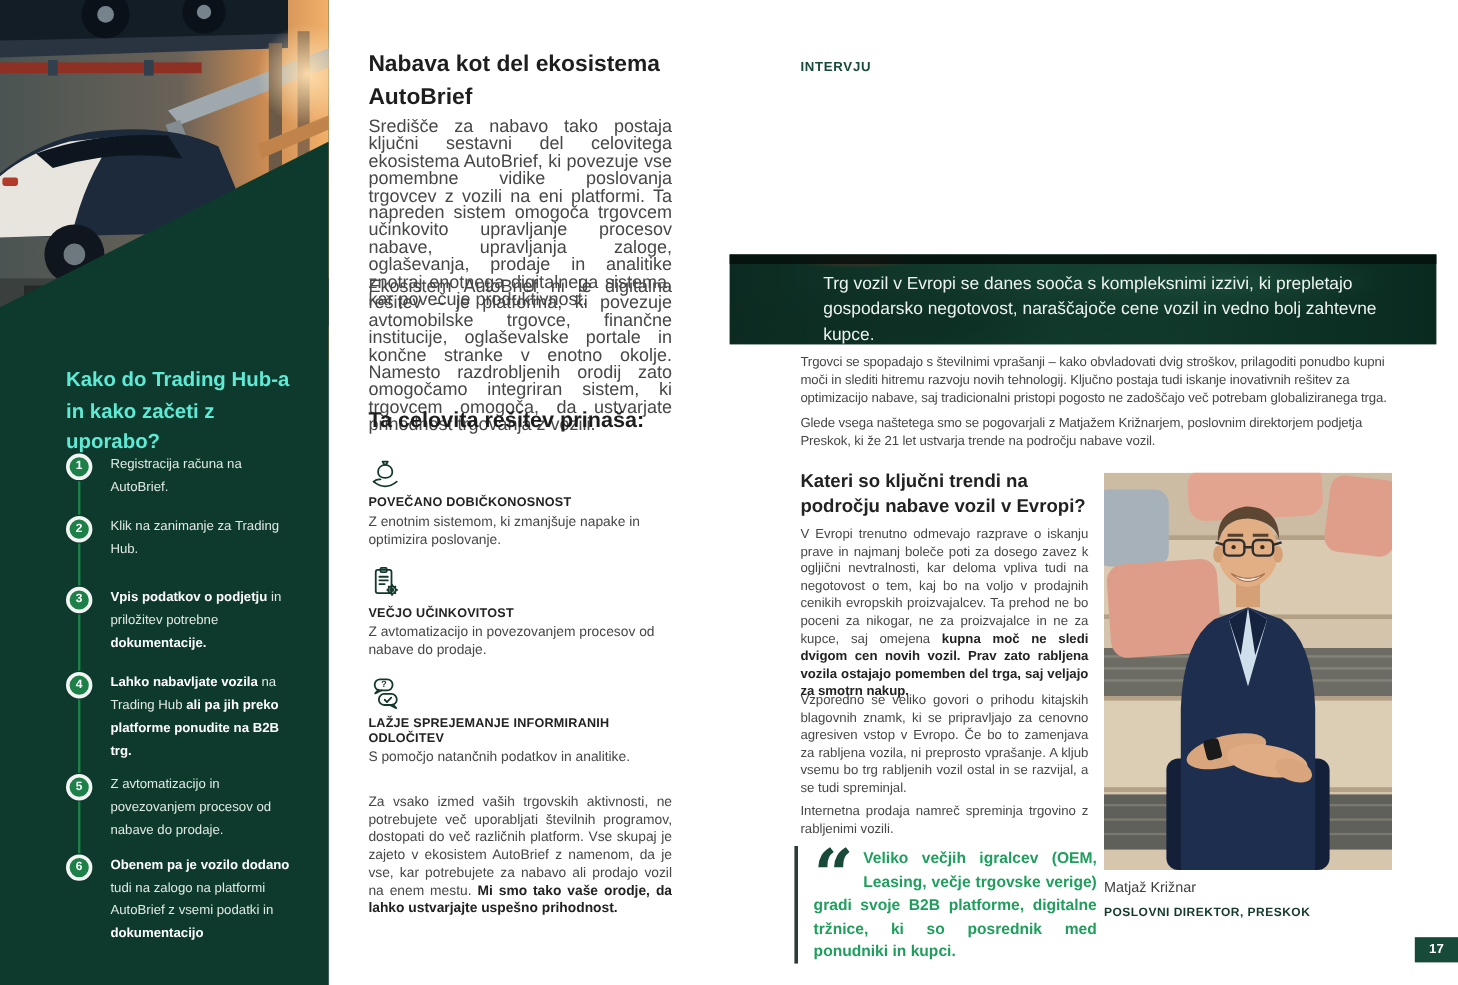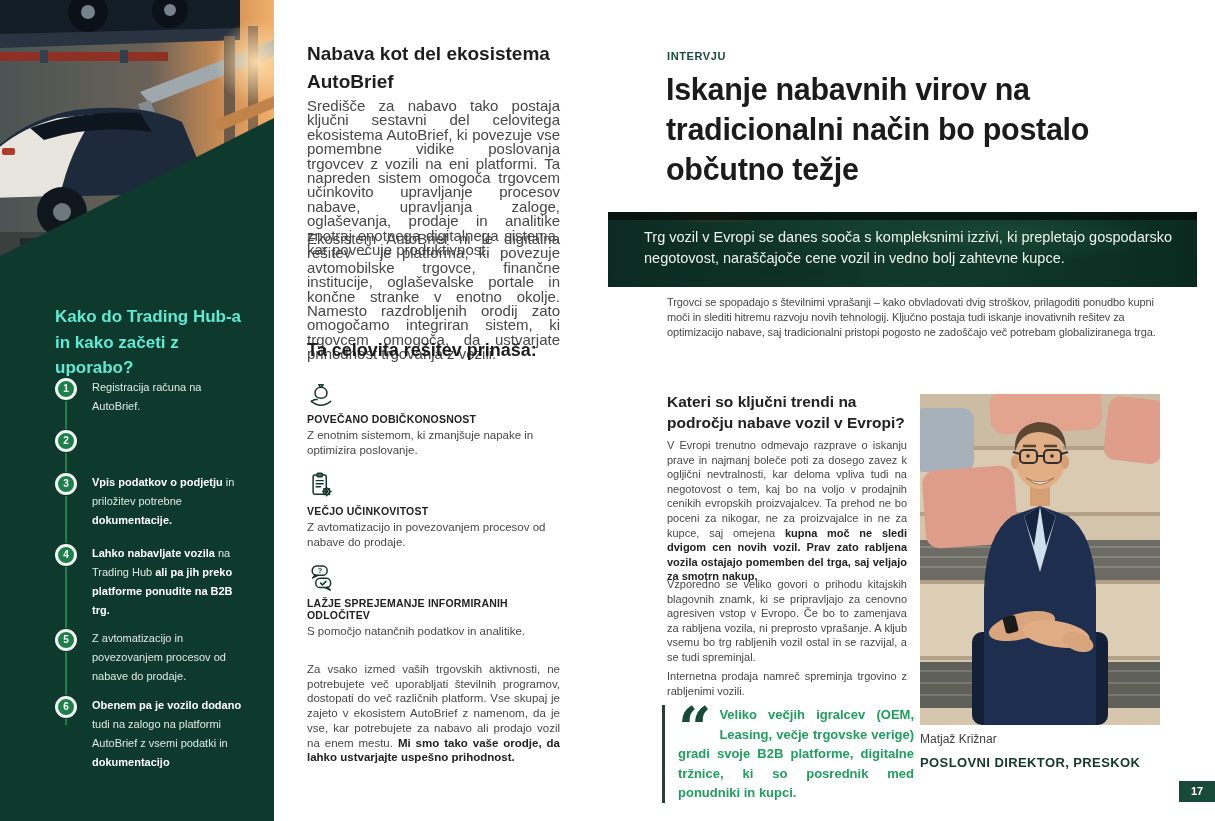--- a/index.html
+++ b/index.html
@@ -44,21 +44,21 @@
   .benefit-title{margin-top:6px;font-size:10.5px;font-weight:bold;letter-spacing:.2px;color:#222222;}
   .benefit-text{margin-top:3px;font-size:11.5px;line-height:14.5px;color:#474747;}
   .closing{top:662px;font-size:11.5px;line-height:14.7px;text-align:justify;color:#474747;}
   .closing b{color:#222222;}
   
   .kicker{position:absolute;left:667px;top:50px;font-size:11px;font-weight:bold;letter-spacing:.6px;color:#174a38;}
   .headline{position:absolute;left:666px;top:70px;width:494px;margin:0;
     font-size:30.5px;line-height:1.31;font-weight:bold;letter-spacing:-0.3px;color:#1b1b1b;}
   .banner{
     position:absolute;left:608px;top:212px;width:589px;height:75px;box-sizing:border-box;
-    padding:15px 20px 0 36px;color:#eef4f0;font-size:14.5px;line-height:1.45;
+    padding:15px 20px 0 78px;color:#eef4f0;font-size:14.5px;line-height:1.45;
     background:
       linear-gradient(180deg, rgba(5,15,12,.85) 0 11%, rgba(0,0,0,0) 11%),
       radial-gradient(80px 10px at 18% 6%, rgba(150,50,35,.55), transparent 70%),
       radial-gradient(200px 40px at 70% 30%, rgba(35,90,70,.5), transparent 70%),
       radial-gradient(300px 60px at 30% 80%, rgba(10,40,30,.6), transparent 70%),
       linear-gradient(90deg, #0c2a21, #144031 45%, #0e3427 75%, #0a2a20);
   }
   .intro{position:absolute;left:667px;width:497px;margin:0;font-size:11px;line-height:14.8px;letter-spacing:-0.1px;color:#474747;}
   .intro1{top:295px;}
   .intro2{top:346px;}
@@ -74,21 +74,21 @@
     border-left:3px solid #2f3b36;padding-left:13px;
     color:#1f9e5e;font-size:13px;line-height:1.5;font-weight:bold;text-align:justify;
   }
   .qmark{
     float:left;font-family:"DejaVu Serif","Liberation Serif",serif;font-weight:bold;
     font-size:58px;line-height:.55;color:#174a38;margin:9px 8px 0 0;height:30px;
   }
   .photo{position:absolute;left:920px;top:394px;width:240px;height:331px;}
   .photo svg{display:block;width:240px;height:331px;}
   .person-name{position:absolute;left:920px;top:732px;font-size:12px;color:#404040;}
-  .person-role{position:absolute;left:920px;top:755px;font-size:13px;font-weight:bold;letter-spacing:.4px;color:#14382b;}
+  .person-role{position:absolute;left:920px;top:755px;font-size:10px;font-weight:bold;letter-spacing:.4px;color:#14382b;}
   .pagebox{
     position:absolute;left:1179px;top:781px;width:36px;height:21px;background:#174a38;
     color:#ffffff;font-size:11px;font-weight:bold;line-height:21px;text-align:center;
   }
 </style>
 </head>
 <body>
 
 <div class="page">
 
@@ -140,20 +140,21 @@
 
     <h2 class="sidebar-heading">Kako do Trading Hub-a in kako začeti z uporabo?</h2>
 
     <div class="steps">
       <div class="step m1">
         <div class="step-circle"><span>1</span></div>
         <div class="step-text"><span>Registracija računa na AutoBrief.</span></div>
       </div>
       <div class="step m2">
         <div class="step-circle"><span>2</span></div>
+        <div class="step-text"><span>Klik na zanimanje za Trading Hub.</span></div>
       </div>
       <div class="step m3">
         <div class="step-circle"><span>3</span></div>
         <div class="step-text"><b>Vpis podatkov o podjetju</b><span> in priložitev potrebne </span><b>dokumentacije.</b></div>
       </div>
       <div class="step m4">
         <div class="step-circle"><span>4</span></div>
         <div class="step-text"><b>Lahko nabavljate vozila</b><span> na Trading Hub </span><b>ali pa jih preko platforme ponudite na B2B trg.</b></div>
       </div>
       <div class="step m5">
@@ -213,27 +214,27 @@
         </svg>
       </span>
       <div class="benefit-title">LAŽJE SPREJEMANJE INFORMIRANIH ODLOČITEV</div>
       <div class="benefit-text">S pomočjo natančnih podatkov in analitike.</div>
     </div>
 
     <p class="mid-p closing"><span>Za vsako izmed vaših trgovskih aktivnosti, ne potrebujete več uporabljati številnih programov, dostopati do več različnih platform. Vse skupaj je zajeto v ekosistem AutoBrief z namenom, da je vse, kar potrebujete za nabavo ali prodajo vozil na enem mestu. </span><b>Mi smo tako vaše orodje, da lahko ustvarjajte uspešno prihodnost.</b></p>
   </section>
 
   <div class="kicker">INTERVJU</div>
-  <h1 class="headline">Iskanje nabavnih virov na tradicionalni način bo postalo občutno težje</h1>
 
   <div class="banner">
     <span>Trg vozil v Evropi se danes sooča s kompleksnimi izzivi, ki prepletajo gospodarsko negotovost, naraščajoče cene vozil in vedno bolj zahtevne kupce.</span>
   </div>
 
   <p class="intro intro1">Trgovci se spopadajo s številnimi vprašanji – kako obvladovati dvig stroškov, prilagoditi ponudbo kupni moči in slediti hitremu razvoju novih tehnologij. Ključno postaja tudi iskanje inovativnih rešitev za optimizacijo nabave, saj tradicionalni pristopi pogosto ne zadoščajo več potrebam globaliziranega trga.</p>
+  <p class="intro intro2">Glede vsega naštetega smo se pogovarjali z Matjažem Križnarjem, poslovnim direktorjem podjetja Preskok, ki že 21 let ustvarja trende na področju nabave vozil.</p>
 
   <h3 class="question">Kateri so ključni trendi na področju nabave vozil v Evropi?</h3>
 
   <p class="answer a1"><span>V Evropi trenutno odmevajo razprave o iskanju prave in najmanj boleče poti za dosego zavez k ogljični nevtralnosti, kar deloma vpliva tudi na negotovost o tem, kaj bo na voljo v prodajnih cenikih evropskih proizvajalcev. Ta prehod ne bo poceni za nikogar, ne za proizvajalce in ne za kupce, saj omejena </span><b>kupna moč ne sledi dvigom cen novih vozil. Prav zato rabljena vozila ostajajo pomemben del trga, saj veljajo za smotrn nakup.</b></p>
   <p class="answer a2">Vzporedno se veliko govori o prihodu kitajskih blagovnih znamk, ki se pripravljajo za cenovno agresiven vstop v Evropo. Če bo to zamenjava za rabljena vozila, ni preprosto vprašanje. A kljub vsemu bo trg rabljenih vozil ostal in se razvijal, a se tudi spreminjal.</p>
   <p class="answer a3">Internetna prodaja namreč spreminja trgovino z rabljenimi vozili.</p>
 
   <div class="quote">
     <span class="qmark">“</span>
     <span>Veliko večjih igralcev (OEM, Leasing, večje trgovske verige) gradi svoje B2B platforme, digitalne tržnice, ki so posrednik med ponudniki in kupci.</span>

